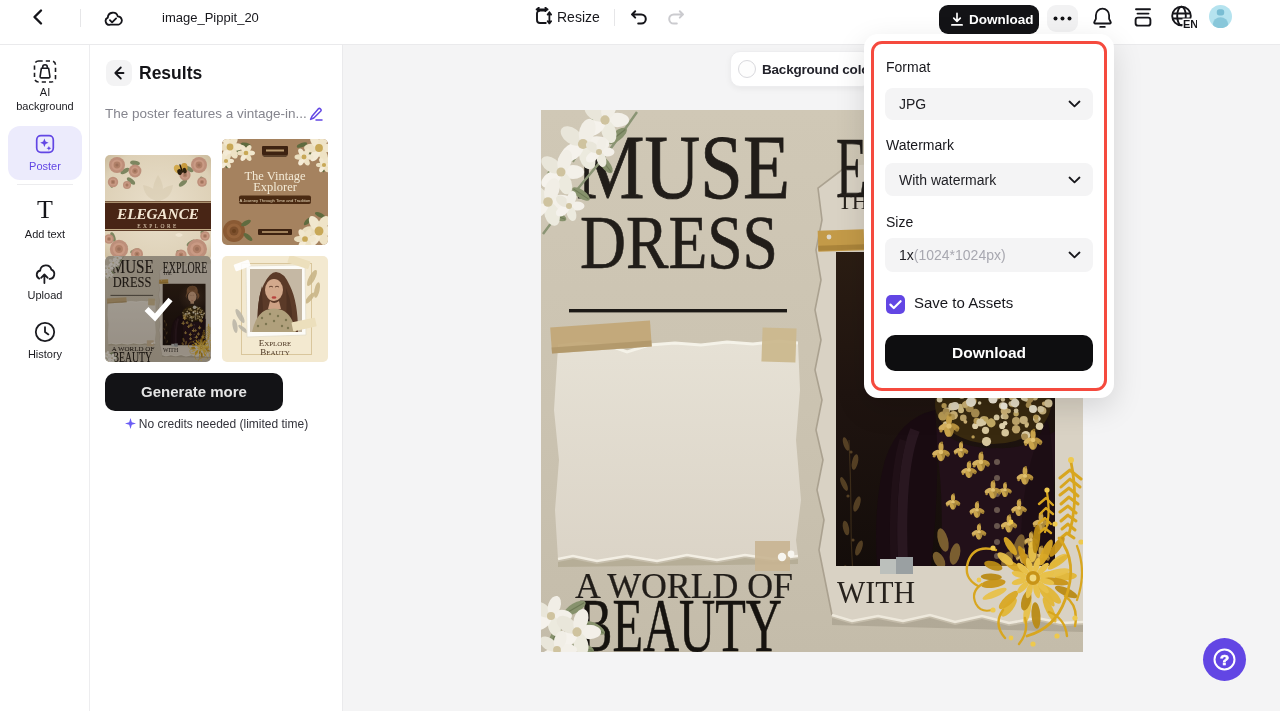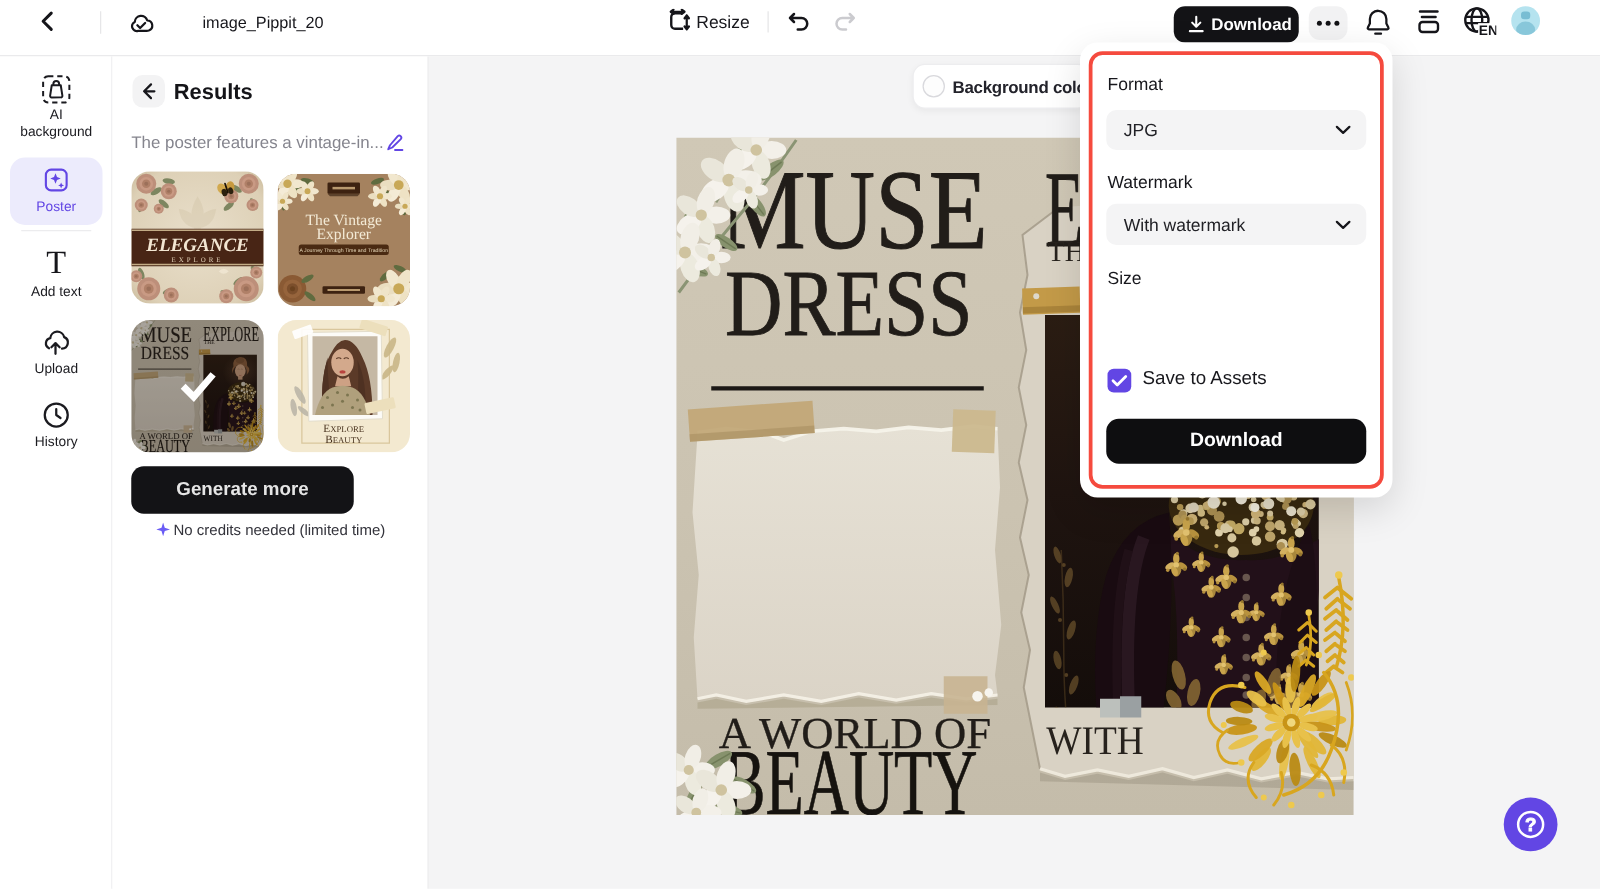--- a/index.html
+++ b/index.html
@@ -16,21 +16,21 @@
   
   #sidebar { position:absolute; left:0; top:45px; width:90px; height:666px; background:#fff; border-right:1px solid #ededef; z-index:20; }
   .sbtxt { position:absolute; width:90px; text-align:center; font-size:11px; color:#1b1b20; left:0; }
   #posterpill { position:absolute; left:8px; top:81px; width:74px; height:54px; border-radius:12px; background:#ecebfc; }
   #sbdiv { position:absolute; left:17px; top:139px; width:56px; height:1px; background:#ececee; }
   
   #panel { position:absolute; left:90px; top:45px; width:253px; height:666px; background:#fff; border-right:1px solid #eaeaec; z-index:20; }
   #backbtn { position:absolute; left:16px; top:15px; width:26px; height:26px; border-radius:8px; background:#f3f3f4; }
   #resultsh { position:absolute; left:49px; top:18px; font-size:17.5px; font-weight:700; color:#141418; }
   #desc { position:absolute; left:15px; top:61px; font-size:13.5px; color:#85858e; width:206px; white-space:nowrap; overflow:hidden; }
-  .thumb { position:absolute; width:106px; height:106px; border-radius:15px; overflow:hidden; }
+  .thumb { position:absolute; width:106px; height:106px; border-radius:5px; overflow:hidden; }
   #genbtn { position:absolute; left:15px; top:328px; width:178px; height:38px; border-radius:10px; background:#131316; color:#e5e5e5; font-size:15px; font-weight:600; text-align:center; line-height:38px; }
   #foot { position:absolute; left:0px; top:372px; width:253px; text-align:center; font-size:12px; color:#33333b; }
   
   #canvas { position:absolute; left:343px; top:45px; width:937px; height:666px; background:#f4f4f5; z-index:1; }
   #bgchip { position:absolute; left:730px; top:51px; width:142px; height:36px; background:#fff; border:1px solid #ededef; border-radius:10px; box-shadow:0 2px 6px rgba(0,0,0,0.05); z-index:5; }
   #bgchip .circ { position:absolute; left:7px; top:8px; width:18px; height:18px; border-radius:50%; background:#fdfdfd; border:1.5px solid #d9d9dd; }
   #bgchip .lbl { position:absolute; left:31px; top:10px; font-size:13.5px; font-weight:700; color:#23232b; white-space:nowrap; letter-spacing:-0.2px; }
   #posterwrap { position:absolute; left:541px; top:110px; width:542px; height:542px; z-index:2; }
   
   #popup { position:absolute; left:864px; top:34px; width:250px; height:364px; background:#fff; border-radius:14px; box-shadow:0 10px 30px rgba(0,0,0,0.13); z-index:40; }
@@ -147,21 +147,21 @@
   <div id="backbtn"><svg width="26" height="26" viewBox="0 0 26 26" fill="none">
         <path d="M14.8 7.5 L9.3 13 l5.5 5.5 M9.3 13 h8.2" stroke="#17171c" stroke-width="1.8" stroke-linecap="round" stroke-linejoin="round"></path>
       </svg></div>
   <div id="resultsh">Results</div>
   <div id="desc">The poster features a vintage-in...</div>
   <svg class="abs" style="left:219px;top:62px" width="14" height="14" viewBox="0 0 14 14" fill="none">
       <path d="M9.2 1.9 a1.7 1.7 0 0 1 2.4 2.4 L4.8 11 1.6 12.4 3 9.2z" stroke="#6246e4" stroke-width="1.5" stroke-linejoin="round"></path>
       <path d="M7 13 h6" stroke="#6246e4" stroke-width="1.5" stroke-linecap="round"></path>
     </svg>
 
-  <div class="thumb" style="left:15px;top:92px" id="t1">
+  <div class="thumb" style="left:15px;top:110px" id="t1">
     <svg width="106" height="106" viewBox="0 0 106 106">
       <defs>
         <radialGradient id="t1bg" cx="0.5" cy="0.5" r="0.75">
           <stop offset="0" stop-color="#e9dfcb"></stop>
             <stop offset="0.75" stop-color="#ddd0b6"></stop>
             <stop offset="1" stop-color="#c3b292"></stop>
         </radialGradient>
         <g id="rose">
             <circle r="8" fill="#bd8f7a"></circle>
             <circle r="5.5" fill="#c99a84"></circle>
@@ -353,20 +353,26 @@
       </svg>
     </div>
   <div class="plabel" style="top:103px">Watermark</div>
   <div class="psel" style="top:129px;height:33px">
       <span class="st">With watermark</span>
       <svg width="13" height="8" viewBox="0 0 13 8" fill="none">
         <path d="M1.5 1.5 L6.5 6.3 11.5 1.5" stroke="#17171c" stroke-width="1.8" stroke-linecap="round" stroke-linejoin="round"></path>
       </svg>
     </div>
   <div class="plabel" style="top:180px">Size</div>
+  <div class="psel" style="top:204px;height:34px">
+      <span class="st">1x<span style="color:#a8a8b0">(1024*1024px)</span></span>
+      <svg width="13" height="8" viewBox="0 0 13 8" fill="none">
+        <path d="M1.5 1.5 L6.5 6.3 11.5 1.5" stroke="#17171c" stroke-width="1.8" stroke-linecap="round" stroke-linejoin="round"></path>
+      </svg>
+    </div>
   <div id="chk"><svg width="19" height="19" viewBox="0 0 19 19" fill="none">
         <path d="M4.4 9.6 l3.4 3.4 6.8-6.8" stroke="#fff" stroke-width="2.2" stroke-linecap="round" stroke-linejoin="round"></path>
       </svg></div>
   <div id="chklbl">Save to Assets</div>
   <div id="pdl">Download</div>
 </div>
 
 <div id="help"><svg width="43" height="43" viewBox="0 0 43 43" fill="none">
       <circle cx="21.5" cy="21.5" r="10" stroke="#fff" stroke-width="2"></circle>
       <text x="21.5" y="27" text-anchor="middle" font-family="Liberation Sans, sans-serif" font-size="15" font-weight="700" fill="#fff" stroke="#fff" stroke-width="0.7">?</text>

